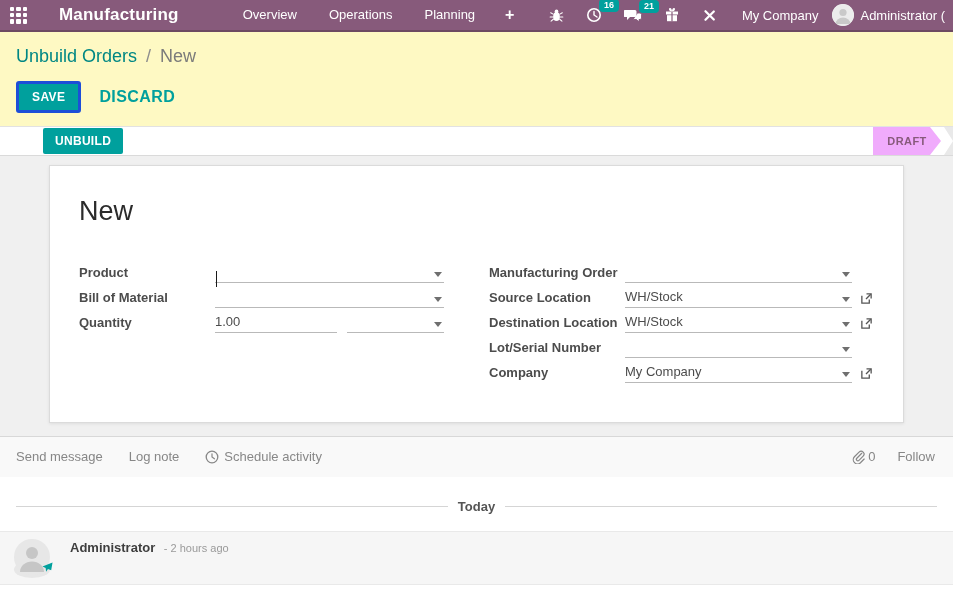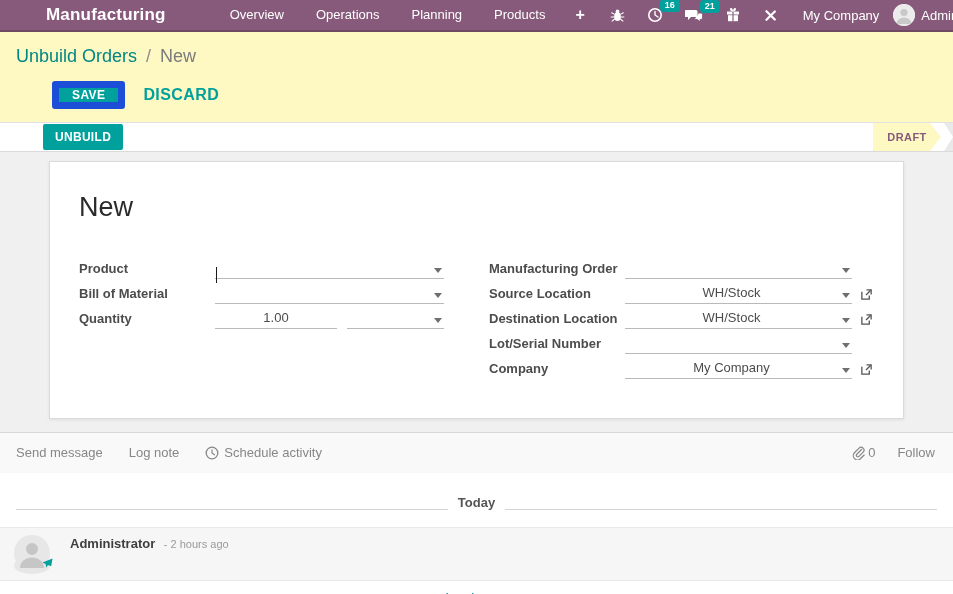--- a/index.html
+++ b/index.html
@@ -26,51 +26,51 @@
     margin-right:6px; flex:none; }
   .usermenu .uname { font-size:13px; }
 
   
   .control-panel { background:#fef9c3; padding:11px 16px 0 16px; }
   .breadcrumb { font-size:18px; line-height:26px; }
   .breadcrumb .bc-link { color:#008784; cursor:pointer; }
   .breadcrumb .bc-sep { color:#8d8d8d; padding:0 4px; }
   .breadcrumb .bc-current { color:#7b7b7b; }
   .cp-buttons { padding:12px 0 13px 0; display:flex; align-items:center; }
-  .btn-primary { background:#00a09d; color:#fff; border:7px solid #1d4ed8; font-size:12px;
-    font-weight:bold; padding:0 13px; border-radius:3px; letter-spacing:.4px; cursor:pointer;
-    font-family:inherit;margin-left:36px; }
+  .btn-primary { background:#00a09d; color:#fff; border:3px solid #1d4ed8; font-size:12px;
+    font-weight:bold; padding:6px 13px; border-radius:3px; letter-spacing:.4px; cursor:pointer;
+    font-family:inherit; }
   .btn-link { background:none; border:none; color:#00a09d; font-size:16px; font-weight:bold;
     margin-left:18px; letter-spacing:.4px; cursor:pointer; font-family:inherit; }
 
   
   .statusbar { height:30px; background:#fff; border-top:1px solid #e2e2e2;
     border-bottom:1px solid #dadada; display:flex; align-items:center; padding-left:12px;
     position:relative; overflow:hidden; }
   .btn-unbuild { background:#00a09d; color:#fff; border:none; font-size:12px; font-weight:bold;
     padding:6px 12px; border-radius:2px; letter-spacing:.3px; cursor:pointer; font-family:inherit;margin-left:31px; }
   .status-arrow { position:absolute; right:12px; top:0; height:100%; width:68px;
-    background:#fef9c3; color:#875a7b; font-size:11px; font-weight:bold; letter-spacing:.4px;
+    background:#f0abfc; color:#875a7b; font-size:11px; font-weight:bold; letter-spacing:.4px;
     display:flex; align-items:center; justify-content:center; cursor:default;
     clip-path:polygon(0 0, calc(100% - 11px) 0, 100% 50%, calc(100% - 11px) 100%, 0 100%); }
   .status-sliver { position:absolute; right:0; top:0; height:100%; width:9px; background:#e9e9e9;
     clip-path:polygon(0 0, 100% 0, 100% 100%, 0 100%, 100% 50%); }
 
   
   .content { background:#f0f0f0; height:280px; padding-top:9px; }
   .sheet { width:855px; margin:0 auto; background:#fff; border:1px solid #dbdbdb;
     box-shadow:0 1px 3px rgba(0,0,0,.08); height:258px; padding:0 29px; }
   .sheet-title { font-size:27px; color:#2b2b2b; margin-top:30px; font-weight:400; }
   .form-grid { display:flex; justify-content:space-between; margin-top:31px; }
   .fcol { }
   .frow { display:flex; align-items:flex-end; height:25px; }
   .flabel { width:136px; font-size:13px; font-weight:bold; color:#4c4c4c; flex:none;
     padding-bottom:3px; }
   .fwidget { border-bottom:1px solid #b9b9b9; display:flex; align-items:flex-end;
-    padding-bottom:2px; position:relative; cursor:text;text-align:center; }
+    padding-bottom:2px; position:relative; cursor:text; }
   .fwidget .fvalue { font-size:13px; color:#4c4c4c; line-height:16px; flex:1; white-space:nowrap;
     overflow:hidden; }
   .col-left .fwidget.m2o { width:229px; }
   .col-right .fwidget.m2o { width:227px; }
   .caret-down { width:0; height:0; border-left:4px solid transparent;
     border-right:4px solid transparent; border-top:5px solid #6f6f6f; margin:0 2px 3px 4px;
     flex:none; cursor:pointer; }
   .text-cursor { position:absolute; left:1px; top:-1px; width:1px; height:16px; background:#1a1a1a; }
   .qty-wrap { display:flex; align-items:flex-end; }
   .fwidget.qty-val { width:122px; }
@@ -81,21 +81,21 @@
   
   .chatter-topbar { background:#f9f9f9; border-top:1px solid #d8d8d8; padding:12px 16px 13px 16px;
     display:flex; align-items:center; font-size:13px; color:#878787; }
   .chat-btn { cursor:pointer; margin-right:26px; display:flex; align-items:center; }
   .chat-btn svg { margin-right:5px; }
   .chatter-right { margin-left:auto; display:flex; align-items:center; }
   .attach-btn { display:flex; align-items:center; cursor:pointer; margin-right:22px; }
   .attach-btn svg { margin-right:3px; }
   .follow-btn { cursor:pointer; margin-right:2px; }
   .thread { background:#fff; padding-top:22px; }
-  .date-divider { display:flex; align-items:flex-end; padding:0 16px; }
+  .date-divider { display:flex; align-items:center; padding:0 16px; }
   .date-divider .line { flex:1; height:1px; background:#d5d5d5; }
   .date-divider .dlabel { font-size:13px; font-weight:bold; color:#555; padding:0 10px; }
   .message { margin-top:17px; background:#f6f6f6; border-top:1px solid #e9e9e9;
     border-bottom:1px solid #e9e9e9; padding:7px 14px 9px 14px; display:flex;gap:8px; }
   .msg-avatar { position:relative; width:36px; height:36px; flex:none; margin-right:12px; }
   .msg-avatar .circ { width:36px; height:36px; border-radius:50%; background:#e7e7e7; overflow:hidden; }
   .msg-avatar .subicon { position:absolute; right:-3px; bottom:-2px; }
   .msg-head { font-size:13px; line-height:17px; }
   .msg-author { font-weight:bold; color:#3e3e3e; cursor:pointer; }
   .msg-time { font-size:11px; color:#9a9a9a; margin-left:5px; }
@@ -115,21 +115,20 @@
       <span></span>
       <span></span>
       <span></span>
       <span></span>
   </div>
   <div class="app-title">Manufacturing</div>
   <div class="nav-menu">
     <div class="nav-item">Overview</div>
     <div class="nav-item">Operations</div>
     <div class="nav-item">Planning</div>
-    <div class="nav-item">Products</div>
     <div class="nav-plus">+</div>
   </div>
   <div class="systray">
     <div class="systray-item">
       <svg width="15" height="15" viewBox="0 0 16 16">
         <ellipse cx="8" cy="9.2" rx="3.6" ry="4.6" fill="#fff"></ellipse>
         <circle cx="8" cy="3.6" r="2" fill="#fff"></circle>
         <g stroke="#fff" stroke-width="1.1" stroke-linecap="round">
           <line x1="4.4" y1="6.5" x2="1.8" y2="5"></line>
             <line x1="11.6" y1="6.5" x2="14.2" y2="5"></line>

